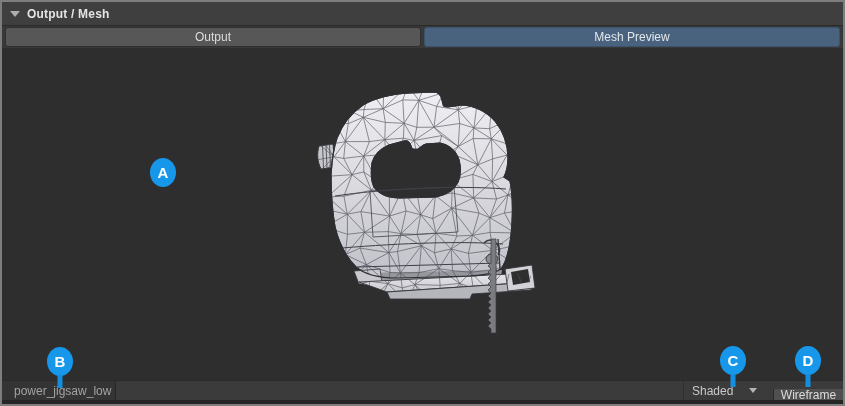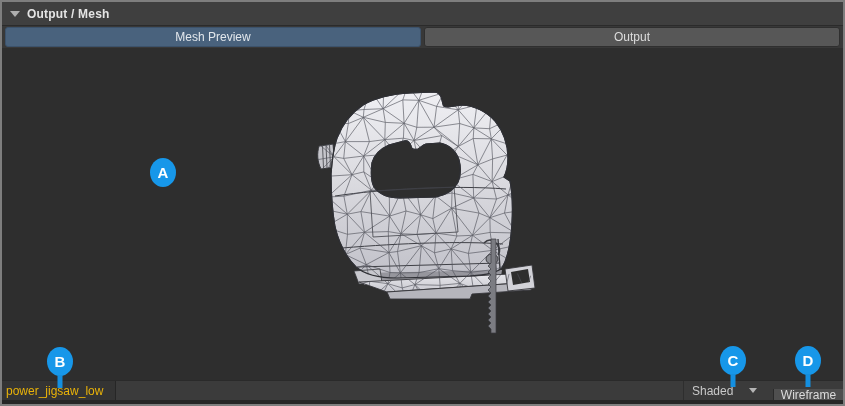--- a/index.html
+++ b/index.html
@@ -41,21 +41,21 @@
   .viewport svg { position:absolute; left:0; top:0; }
 
   
   .bbar {
     height:20px; flex:0 0 auto; background:#3b3b3b;
     border-top:1px solid #2a2a2a; display:flex; align-items:stretch;
     font-size:12px;
   }
   .mesh-name {
     width:114px; background:#343434; border-right:1px solid #262626;
-    color:#eab308; display:flex; align-items:center; padding-left:4px;
+    color:#a3a3a3; display:flex; align-items:center; padding-left:12px;
     white-space:nowrap; overflow:hidden;
   }
   .bbar-spacer { flex:1; }
   .dropdown {
     width:90px; display:flex; align-items:center; justify-content:space-between;
     padding:0 16px 0 8px; color:#c9c9c9; border-left:1px solid #2e2e2e; cursor:default;
   }
   .dd-arrow {
     width:0; height:0; border-left:4px solid transparent;
     border-right:4px solid transparent; border-top:5px solid #b5b5b5;
@@ -86,25 +86,25 @@
 <body>
 
 <div class="window">
 
   <div class="hdr">
     <span class="foldout"></span>
     <span class="hdr-title">Output / Mesh</span>
   </div>
 
   <div class="tabs">
+    <div class="tab">
+      <span>Output</span>
+    </div>
     <div class="tab active">
       <span>Mesh Preview</span>
-    </div>
-    <div class="tab">
-      <span>Output</span>
     </div>
   </div>
 
   <div class="viewport">
     <svg id="mesh-svg" width="845" height="331" viewBox="0 47 845 331">
       <defs>
         <linearGradient id="gBody" x1="0" y1="0" x2="0" y2="1">
           <stop offset="0" stop-color="#efeff3"></stop>
           <stop offset="0.45" stop-color="#dcdce1"></stop>
           <stop offset="1" stop-color="#c1c1c9"></stop>

